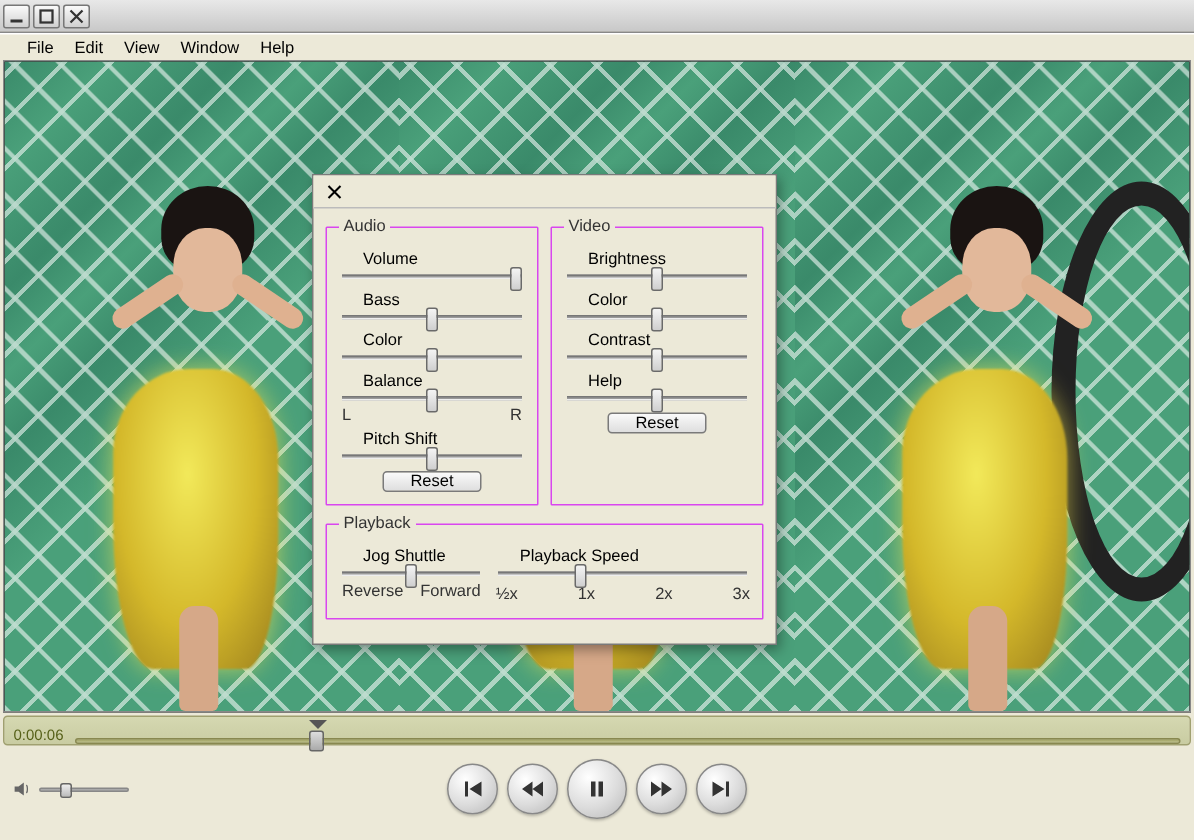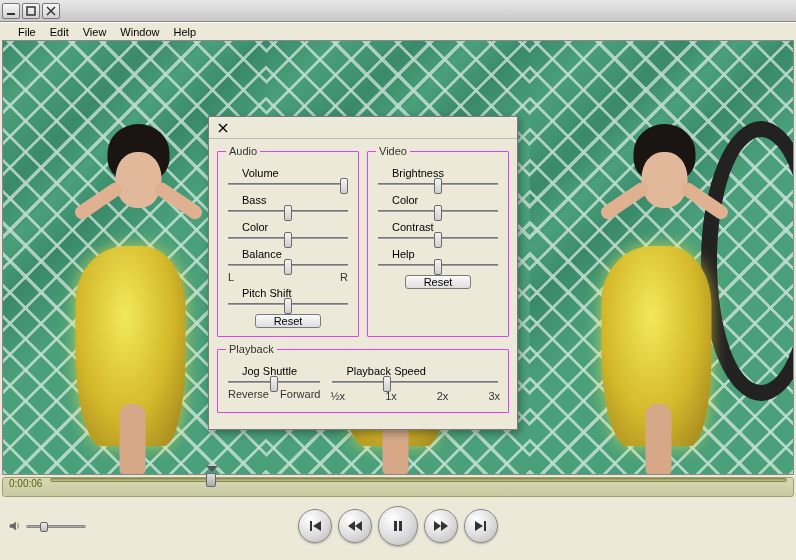--- a/index.html
+++ b/index.html
@@ -25,21 +25,21 @@
 .dress { position: absolute; bottom: 28px; left: 34px; width: 110px; height: 200px; background: radial-gradient(ellipse at 45% 35%,#f2e95a,#d4b82a 55%,#a68a20 90%); border-radius: 46% 40% 20% 24% / 28% 30% 45% 48%; filter: blur(.6px) drop-shadow(0 0 8px rgba(250,235,80,.6)); }
 .head { position: absolute; top: 58px; left: 74px; width: 46px; height: 56px; background: #e2b89a; border-radius: 46%; }
 .hair { position: absolute; top: 30px; left: 66px; width: 62px; height: 58px; background: #1a1412; border-radius: 50% 50% 40% 40%; }
 .arm1 { position: absolute; top: 100px; left: 30px; width: 54px; height: 14px; background: #dfb190; border-radius: 8px; transform: rotate(-34deg); }
 .arm2 { position: absolute; top: 100px; left: 110px; width: 54px; height: 14px; background: #dfb190; border-radius: 8px; transform: rotate(34deg); }
 .leg { position: absolute; bottom: 0; left: 78px; width: 26px; height: 70px; background: #d6a888; border-radius: 10px 10px 4px 4px; }
 .ring { position: absolute; right: -28px; top: 80px; width: 120px; height: 280px; border: 16px solid #222; border-radius: 50%; }
 .vpanel:nth-child(3) .ring { display: block; }
 .vpanel:not(:nth-child(3)) .ring { display: none; }
 
-.seek { height: 20px; background: linear-gradient(#d5d8b1,#c9cca2); margin: 2px 2px 0; display: flex; align-items: flex-start; padding: 0 6px; border: 1px solid #a0a070; border-radius: 3px; }
+.seek { height: 20px; background: linear-gradient(#d5d8b1,#c9cca2); margin: 2px 2px 0; display: flex; align-items: flex-end; padding: 0 6px; border: 1px solid #a0a070; border-radius: 3px; }
 .seek .time { color: #566018; font-size: 10px; margin-right: 8px; }
 .seek .track { flex: 1; height: 4px; background: linear-gradient(#9ea060,#c0c290); border-radius: 2px; position: relative; border: 1px solid #888850; }
 .seek .thumb { position: absolute; top: -6px; left: 21%; width: 10px; height: 14px; background: linear-gradient(#ddd,#aaa); border: 1px solid #666; border-radius: 2px; cursor: pointer; }
 .seek .thumb::after { content: ""; position: absolute; top: -8px; left: -1px; border: 6px solid transparent; border-top-color: #555; }
 
 .controls { height: 58px; display: flex; align-items: center; justify-content: center; gap: 6px; position: relative; }
 .volwrap { position: absolute; left: 8px; display: flex; align-items: center; gap: 4px; }
 .volico { width: 14px; height: 14px; color: #666; }
 .voltrack { width: 60px; height: 3px; background: #aaa; border-radius: 2px; position: relative; border: 1px solid #888; }
 .volthumb { position: absolute; top: -4px; left: 22%; width: 8px; height: 10px; background: linear-gradient(#eee,#bbb); border: 1px solid #666; border-radius: 2px; cursor: pointer; }

